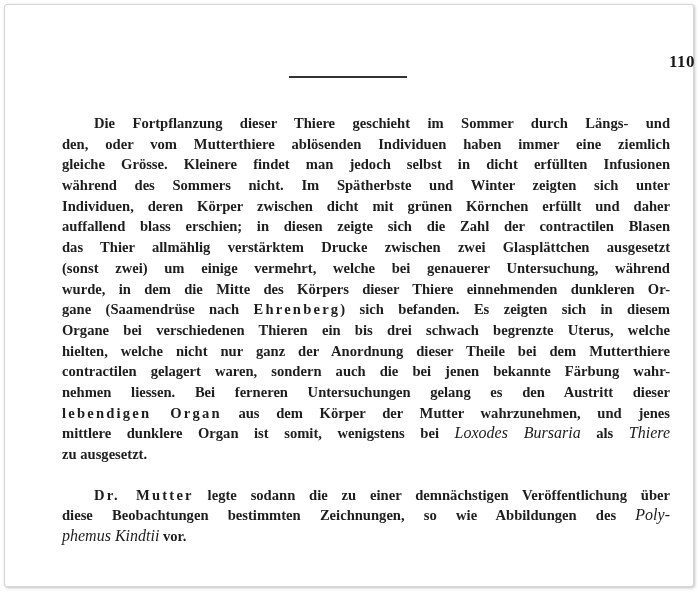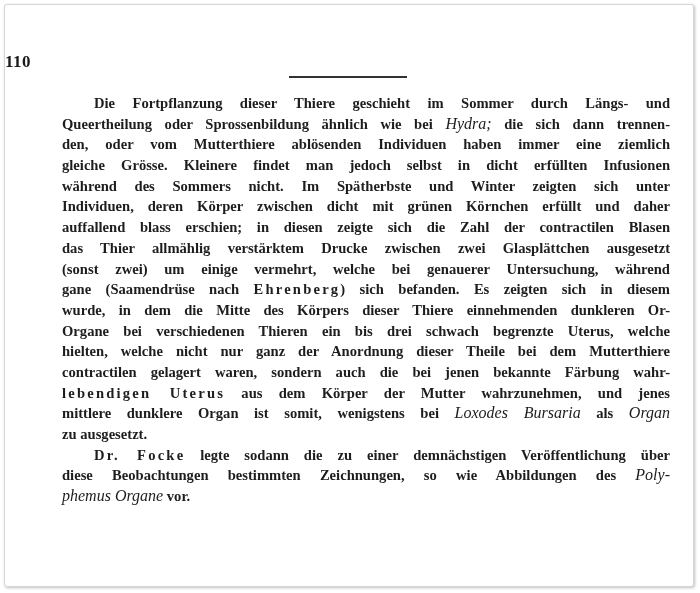--- a/index.html
+++ b/index.html
@@ -7,68 +7,68 @@
   .frame {
     position: absolute; left: 4px; top: 4px; width: 690px; height: 583px;
     background: #ffffff;
     border: 1px solid #d6d6d6;
     border-radius: 3px;
     box-shadow: 1px 1px 3px rgba(0,0,0,0.25);
     box-sizing: border-box;
   }
   .page-number {
     position: absolute; left: 0; width: 690px; top: 47px;
-    text-align: left;
+    text-align: right;
     font-family: "Liberation Serif", serif; font-weight: bold;
     font-size: 17px; color: #1a1a1a; letter-spacing: 0.5px;
   }
   .rule {
     position: absolute; left: 284px; top: 71px; width: 118px; height: 2px;
     background: #333;
   }
   .text {
     position: absolute; left: 57px; top: 88px; width: 608px;
     font-family: "Liberation Serif", serif; font-weight: bold;
     font-size: 14.6px; color: #1d1d1d;
   }
   .line {
     display: block; height: 20.7px; line-height: 20.7px;
     text-align: justify; text-align-last: justify;
     white-space: nowrap;
   }
   .line.last { text-align-last: left; }
-  .line.indent { padding-left: 32px; }
+  .line.indent { padding-left: 32px; margin-top: 20px; }
   .it { font-style: italic; font-weight: normal; font-size: 16px; }
   .sp { letter-spacing: 2.2px; }
 </style>
 </head>
 <body>
 
 <div class="frame">
   <div class="page-number">110</div>
   <div class="rule"></div>
   <div class="text" id="body-text">
       <div>
         <span class="line indent">Die Fortpflanzung dieser Thiere geschieht im Sommer durch Längs- und</span>
-        <span class="line">Queertheilung oder Sprossenbildung ähnlich wie bei <span class="it">Hydra;</span> die sich dann trennen-</span>
         <span class="line">den, oder vom Mutterthiere ablösenden Individuen haben immer eine ziemlich</span>
         <span class="line">gleiche Grösse. Kleinere findet man jedoch selbst in dicht erfüllten Infusionen</span>
         <span class="line">während des Sommers nicht. Im Spätherbste und Winter zeigten sich unter</span>
         <span class="line">Individuen, deren Körper zwischen dicht mit grünen Körnchen erfüllt und daher</span>
         <span class="line">auffallend blass erschien; in diesen zeigte sich die Zahl der contractilen Blasen</span>
         <span class="line">das Thier allmählig verstärktem Drucke zwischen zwei Glasplättchen ausgesetzt</span>
         <span class="line">(sonst zwei) um einige vermehrt, welche bei genauerer Untersuchung, während</span>
+        <span class="line">wurde, in dem die Mitte des Körpers dieser Thiere einnehmenden dunkleren Or-</span>
         <span class="line">gane (Saamendrüse nach <span class="sp">Ehrenberg</span>) sich befanden. Es zeigten sich in diesem</span>
-        <span class="line">wurde, in dem die Mitte des Körpers dieser Thiere einnehmenden dunkleren Or-</span>
         <span class="line">Organe bei verschiedenen Thieren ein bis drei schwach begrenzte Uterus, welche</span>
         <span class="line">hielten, welche nicht nur ganz der Anordnung dieser Theile bei dem Mutterthiere</span>
         <span class="line">contractilen gelagert waren, sondern auch die bei jenen bekannte Färbung wahr-</span>
-        <span class="line"><span class="sp">lebendigen Uterus</span> aus dem Körper der Mutter wahrzunehmen, und jenes</span>
-        <span class="line">mittlere dunklere Organ ist somit, wenigstens bei <span class="it">Loxodes Bursaria</span> als <span class="it">Organ</span></span>
+        <span class="line">nehmen liessen. Bei ferneren Untersuchungen gelang es den Austritt dieser</span>
+        <span class="line"><span class="sp">lebendigen Organ</span> aus dem Körper der Mutter wahrzunehmen, und jenes</span>
+        <span class="line">mittlere dunklere Organ ist somit, wenigstens bei <span class="it">Loxodes Bursaria</span> als <span class="it">Thiere</span></span>
         <span class="line last">zu ausgesetzt.</span>
       </div>
       <div>
-        <span class="line indent"><span class="sp">Dr. Focke</span> legte sodann die zu einer demnächstigen Veröffentlichung über</span>
+        <span class="line indent"><span class="sp">Dr. Mutter</span> legte sodann die zu einer demnächstigen Veröffentlichung über</span>
         <span class="line">diese Beobachtungen bestimmten Zeichnungen, so wie Abbildungen des <span class="it">Poly-</span></span>
-        <span class="line last"><span class="it">phemus Organe</span> vor.</span>
+        <span class="line last"><span class="it">phemus Kindtii</span> vor.</span>
       </div>
     </div>
 </div>
 
 </body></html>

